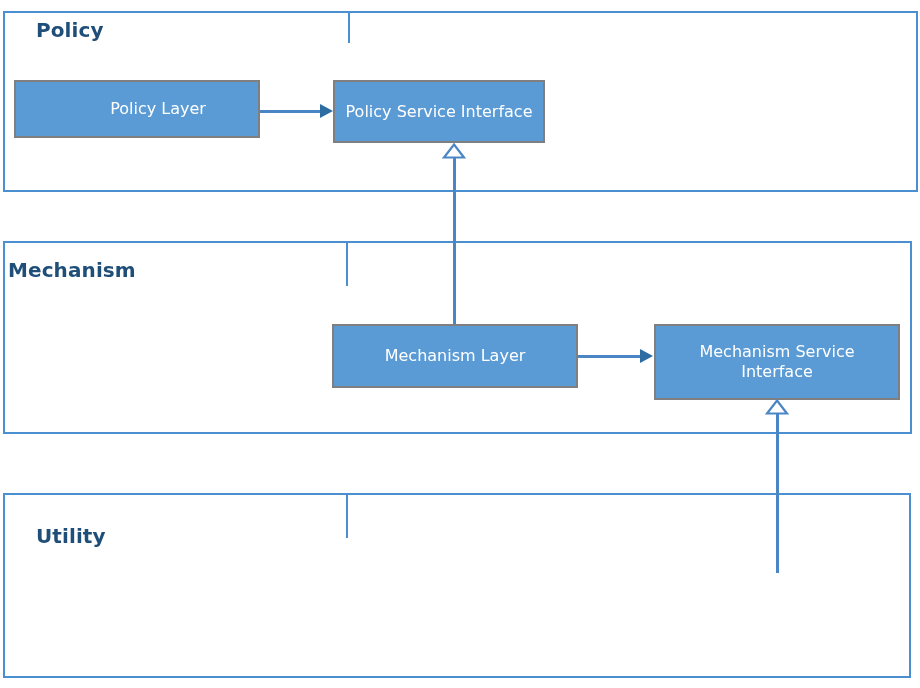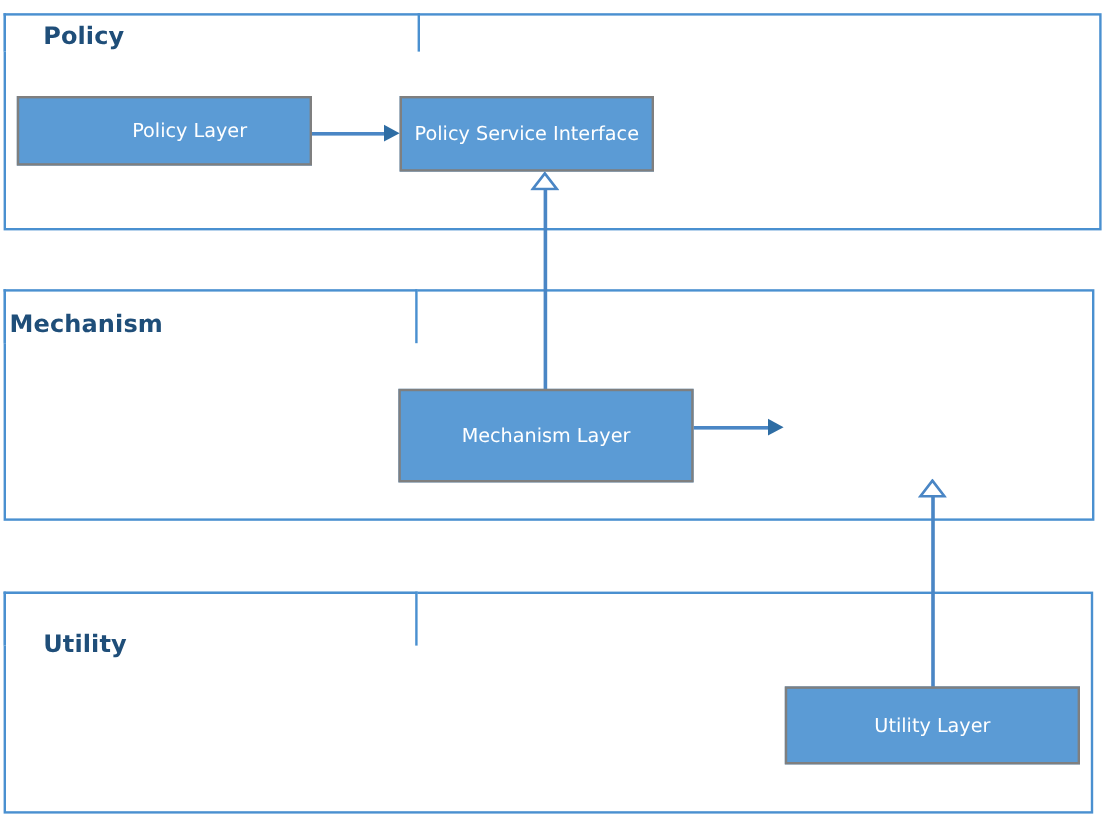--- a/index.html
+++ b/index.html
@@ -111,33 +111,33 @@
   <div class="pkg-tab" style="left:3px; top:241px; width:345px; height:45px;"></div>
   <div class="pkg-tab-label" style="left:8px; top:258px;">Mechanism</div>
 
   <div class="conn conn-v" style="left:453px; top:155px; height:170px;"></div>
   <div class="tri-up" style="left:442px; top:143px;">
     <svg width="24" height="16" viewBox="0 0 24 16">
       <polygon points="12,1.5 22,14.5 2,14.5" fill="#ffffff" stroke="#4A86C5" stroke-width="2.2" stroke-linejoin="miter"></polygon>
     </svg>
   </div>
 
-  <div class="node" style="left:332px; top:324px; width:246px; height:78px;">Mechanism Layer</div>
+  <div class="node" style="left:332px; top:324px; width:246px; height:64px;">Mechanism Layer</div>
 
+  <div class="node" style="left:654px; top:324px; width:246px; height:76px;">Mechanism Service Interface</div>
 
   <div class="conn conn-h" style="left:578px; top:355px; width:63px;"></div>
   <div class="arrowhead-right" style="left:640px; top:349px;"></div>
 
   <div class="pkg-body" style="left:3px; top:493px; width:908px; height:185px;"></div>
   <div class="pkg-tab-mask" style="left:5px; top:534px; width:341px; height:4px;"></div>
   <div class="pkg-tab" style="left:3px; top:493px; width:345px; height:45px;"></div>
   <div class="pkg-tab-label" style="left:36px; top:524px;">Utility</div>
 
   <div class="conn conn-v" style="left:776px; top:412px; height:161px;"></div>
   <div class="tri-up" style="left:765px; top:399px;">
     <svg width="24" height="16" viewBox="0 0 24 16">
       <polygon points="12,1.5 22,14.5 2,14.5" fill="#ffffff" stroke="#4A86C5" stroke-width="2.2" stroke-linejoin="miter"></polygon>
     </svg>
   </div>
 
-  <div class="node" style="left:654px; top:572px; width:246px; height:65px;">Utility Layer</div>
 
 </div>
 
 </body></html>

